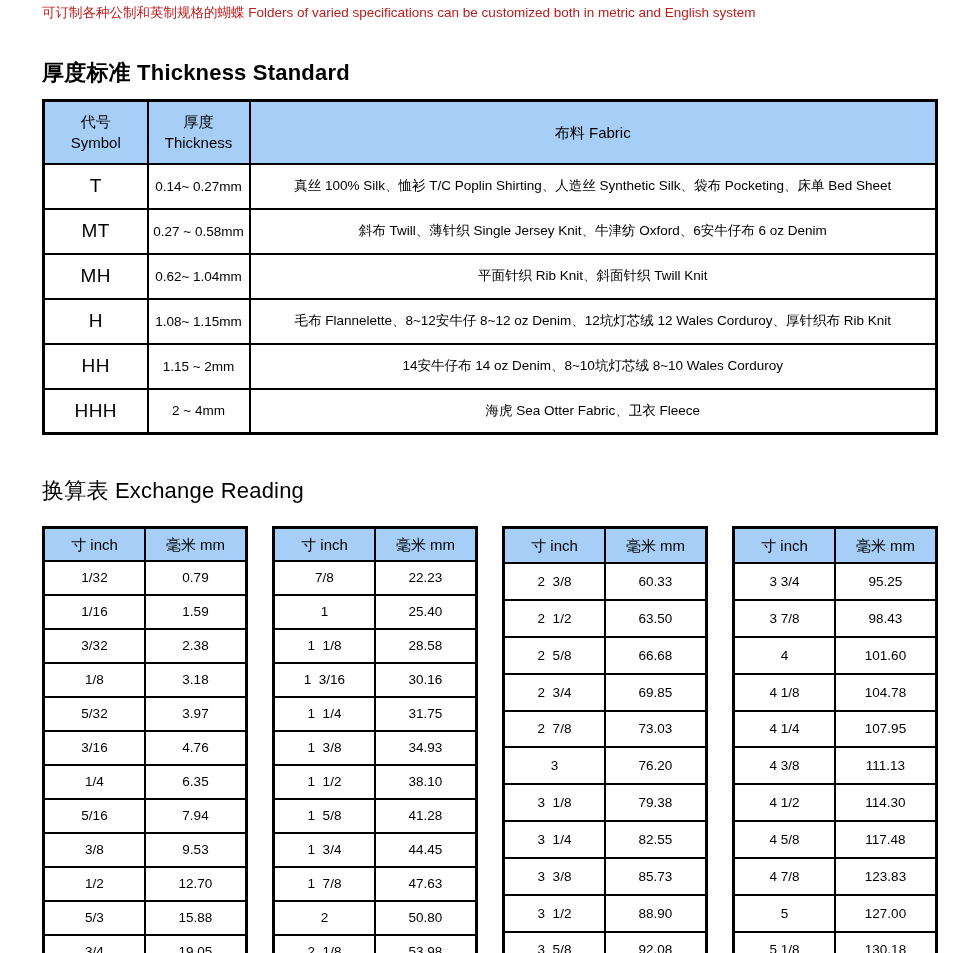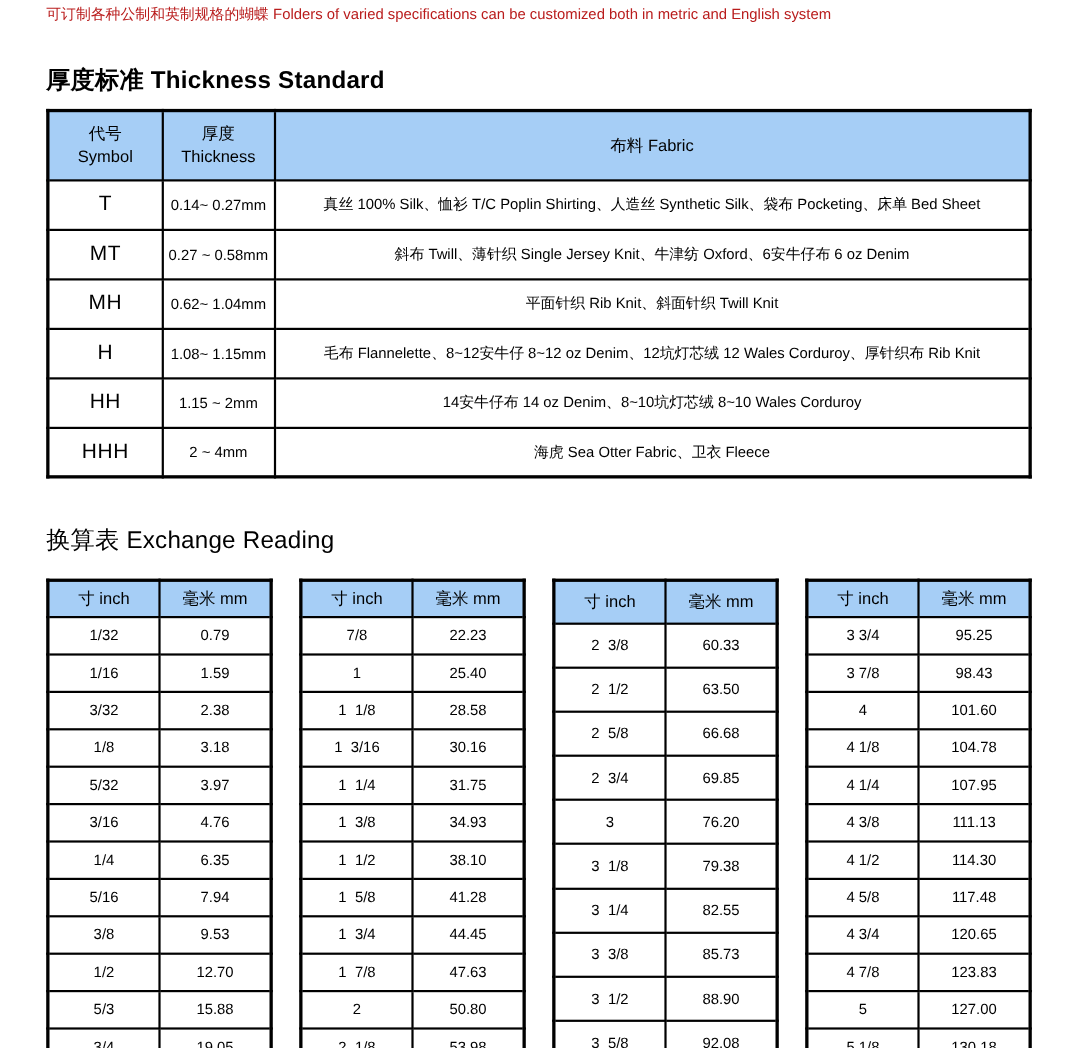--- a/index.html
+++ b/index.html
@@ -230,20 +230,24 @@
         </tr>
     <tr>
           <td>2  5/8</td>
           <td>66.68</td>
         </tr>
     <tr>
           <td>2  3/4</td>
           <td>69.85</td>
         </tr>
     <tr>
+          <td>2  7/8</td>
+          <td>73.03</td>
+        </tr>
+    <tr>
           <td>3</td>
           <td>76.20</td>
         </tr>
     <tr>
           <td>3  1/8</td>
           <td>79.38</td>
         </tr>
     <tr>
           <td>3  1/4</td>
           <td>82.55</td>
@@ -295,24 +299,20 @@
         </tr>
     <tr>
           <td>4 1/2</td>
           <td>114.30</td>
         </tr>
     <tr>
           <td>4 5/8</td>
           <td>117.48</td>
         </tr>
     <tr>
-          <td>4 3/4</td>
-          <td>120.65</td>
-        </tr>
-    <tr>
           <td>4 7/8</td>
           <td>123.83</td>
         </tr>
     <tr>
           <td>5</td>
           <td>127.00</td>
         </tr>
     <tr>
           <td>5 1/8</td>
           <td>130.18</td>

